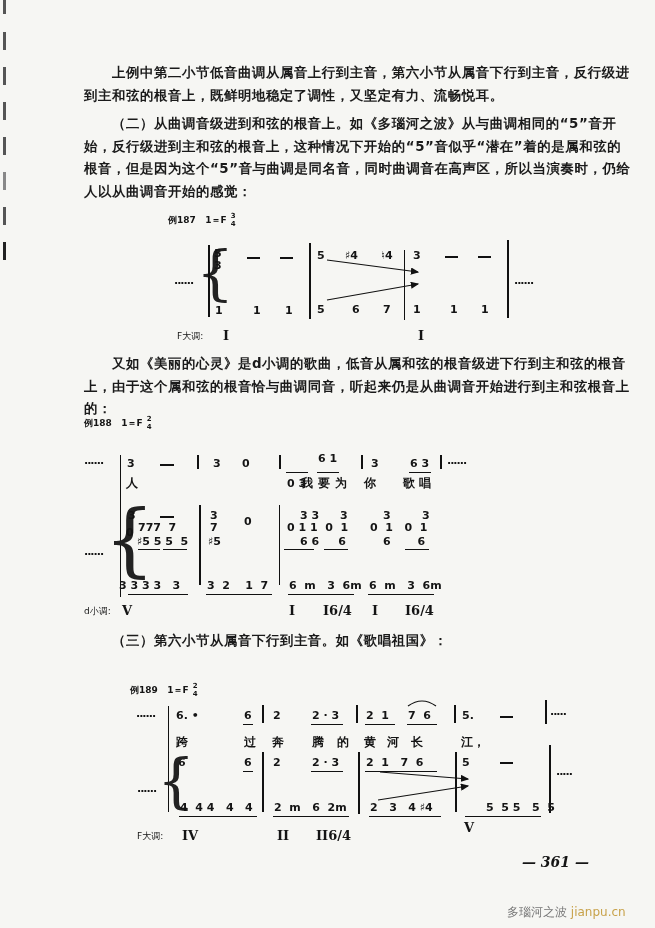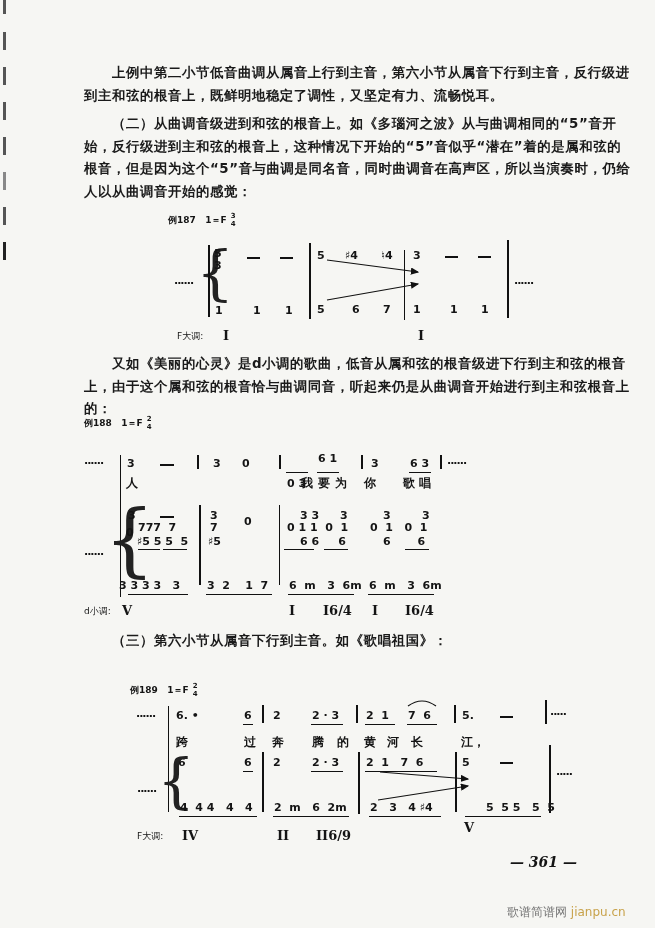--- a/index.html
+++ b/index.html
@@ -235,34 +235,34 @@
   <div class="n" style="left:274px;top:802px;">2&nbsp;&nbsp;m&nbsp;&nbsp;&nbsp;6&nbsp;&nbsp;2m</div>
   <div class="uline" style="left:273px;top:816px;width:76px;"></div>
   <div class="n" style="left:370px;top:802px;">2&nbsp;&nbsp;&nbsp;3&nbsp;&nbsp;&nbsp;4&nbsp;♯4</div>
   <div class="uline" style="left:369px;top:816px;width:72px;"></div>
   <div class="n" style="left:466px;top:802px;margin-left:20px;">5&nbsp;&nbsp;5 5&nbsp;&nbsp;&nbsp;5&nbsp;&nbsp;5</div>
   <div class="uline" style="left:465px;top:816px;width:76px;"></div>
 
   <div class="keylabel" style="left:137px;top:830px;">F大调:</div>
   <div class="roman" style="left:182px;top:828px;">IV</div>
   <div class="roman" style="left:277px;top:828px;">II</div>
-  <div class="roman" style="left:316px;top:828px;">II6/9</div>
+  <div class="roman" style="left:316px;top:828px;">II6/4</div>
   <div class="roman" style="left:464px;top:820px;">V</div>
 </div>
 
 <svg width="655" height="928" class="arrows" style="pointer-events:none;">
   <defs>
     <marker id="ah" markerWidth="7" markerHeight="6" refX="6" refY="3" orient="auto">
       <path d="M0,0 L7,3 L0,6 Z" fill="#111"></path>
     </marker>
   </defs>
   <line x1="327" y1="260" x2="418" y2="272" stroke="#111" stroke-width="1.2" marker-end="url(#ah)"></line>
   <line x1="327" y1="300" x2="418" y2="284" stroke="#111" stroke-width="1.2" marker-end="url(#ah)"></line>
   <line x1="380" y1="772" x2="468" y2="779" stroke="#111" stroke-width="1.2" marker-end="url(#ah)"></line>
   <line x1="378" y1="800" x2="468" y2="786" stroke="#111" stroke-width="1.2" marker-end="url(#ah)"></line>
 </svg>
 
-<div class="pageno" style="left:510px;top:854px;">— 361 —</div>
+<div class="pageno" style="left:522px;top:854px;">— 361 —</div>
 
 <div class="wm" style="left:507px;top:904px;">
-  <span>歌谱简谱网</span>
+  <span>多瑙河之波</span>
   <span class="en">jianpu.cn</span>
 </div>
 
 </body></html>

